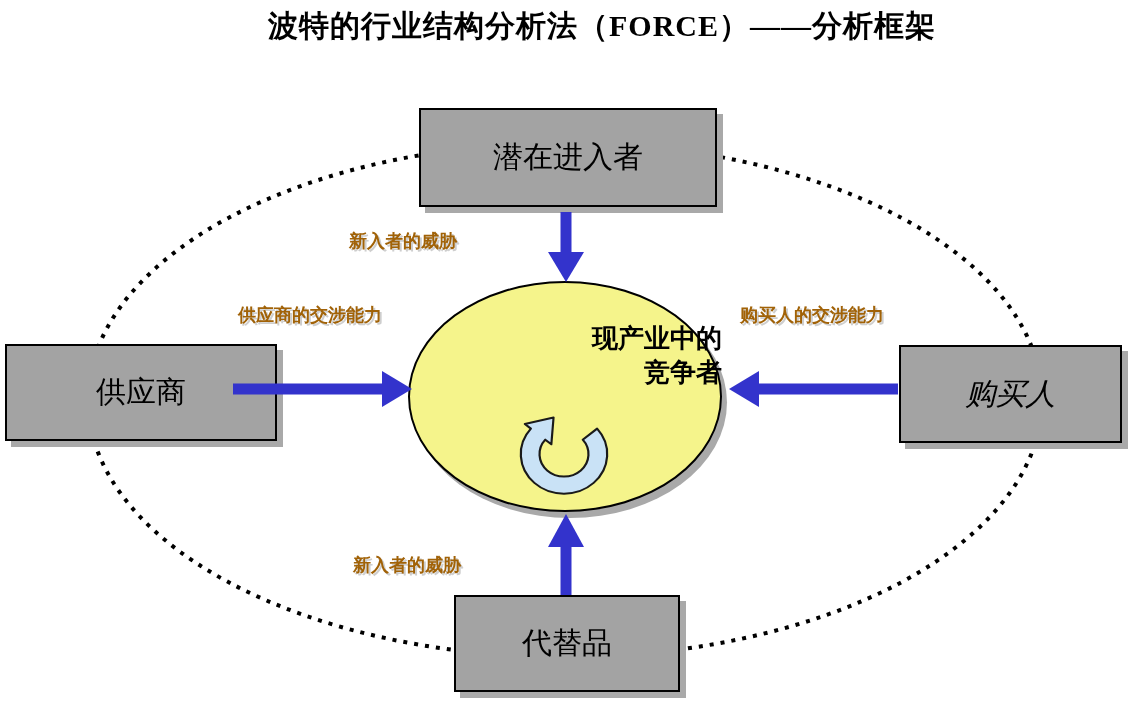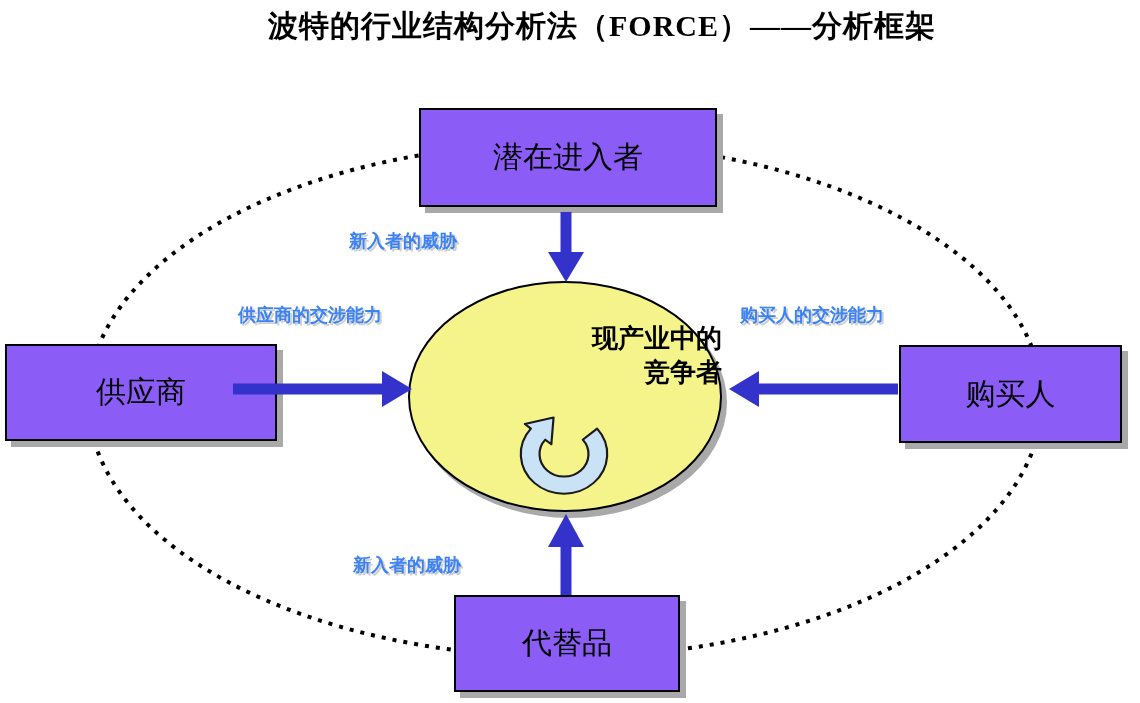--- a/index.html
+++ b/index.html
@@ -32,34 +32,34 @@
     left: 0;
     top: 0;
     width: 1140px;
     height: 703px;
     pointer-events: none;
   }
   .layer-back  { z-index: 0; }
   .layer-front { z-index: 3; }
   .node-box {
     position: absolute;
-    background: #8b5cf6;
+    background: #a3a3a3;
     border: 2px solid #000000;
     box-shadow: 6px 6px 0 #a9a9a9;
     display: flex;
     align-items: center;
     justify-content: center;
     font-size: 30px;
     color: #000000;
     z-index: 2;
     box-sizing: border-box;
   }
   .box-top    { left: 419px; top: 108px; width: 298px; height: 99px; }
   .box-left   { left: 5px;   top: 344px; width: 272px; height: 97px; }
-  .box-right  { left: 899px; top: 345px; width: 223px; height: 98px; }
+  .box-right  { left: 899px; top: 345px; width: 223px; height: 98px; font-style: italic; }
   .box-bottom { left: 454px; top: 595px; width: 226px; height: 97px; }
   .center-ellipse {
     position: absolute;
     left: 408px;
     top: 281px;
     width: 314px;
     height: 231px;
     background: #F5F48B;
     border: 2px solid #000000;
     border-radius: 50%;
@@ -76,21 +76,21 @@
     font-size: 26px;
     font-weight: bold;
     color: #000000;
     line-height: 34px;
     z-index: 4;
   }
   .force-label {
     position: absolute;
     font-size: 18px;
     font-weight: bold;
-    color: #3b82f6;
+    color: #a16207;
     text-shadow: 2px 2px 0 rgba(190,190,190,0.75);
     white-space: nowrap;
     z-index: 4;
   }
   .label-new-entrants { left: 349px; top: 229px; }
   .label-suppliers    { left: 238px; top: 303px; }
   .label-buyers       { left: 740px; top: 303px; }
   .label-substitutes  { left: 353px; top: 553px; }
 </style>
 </head>

